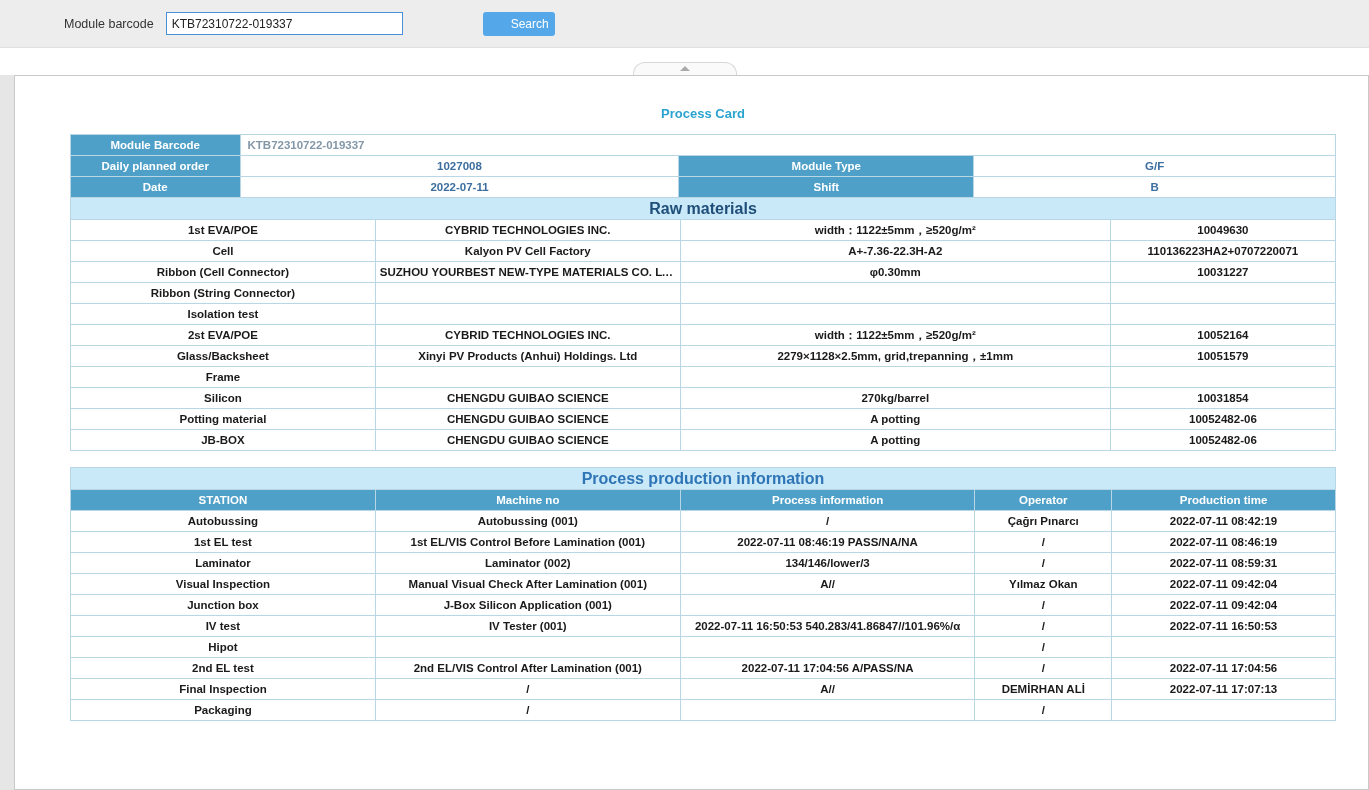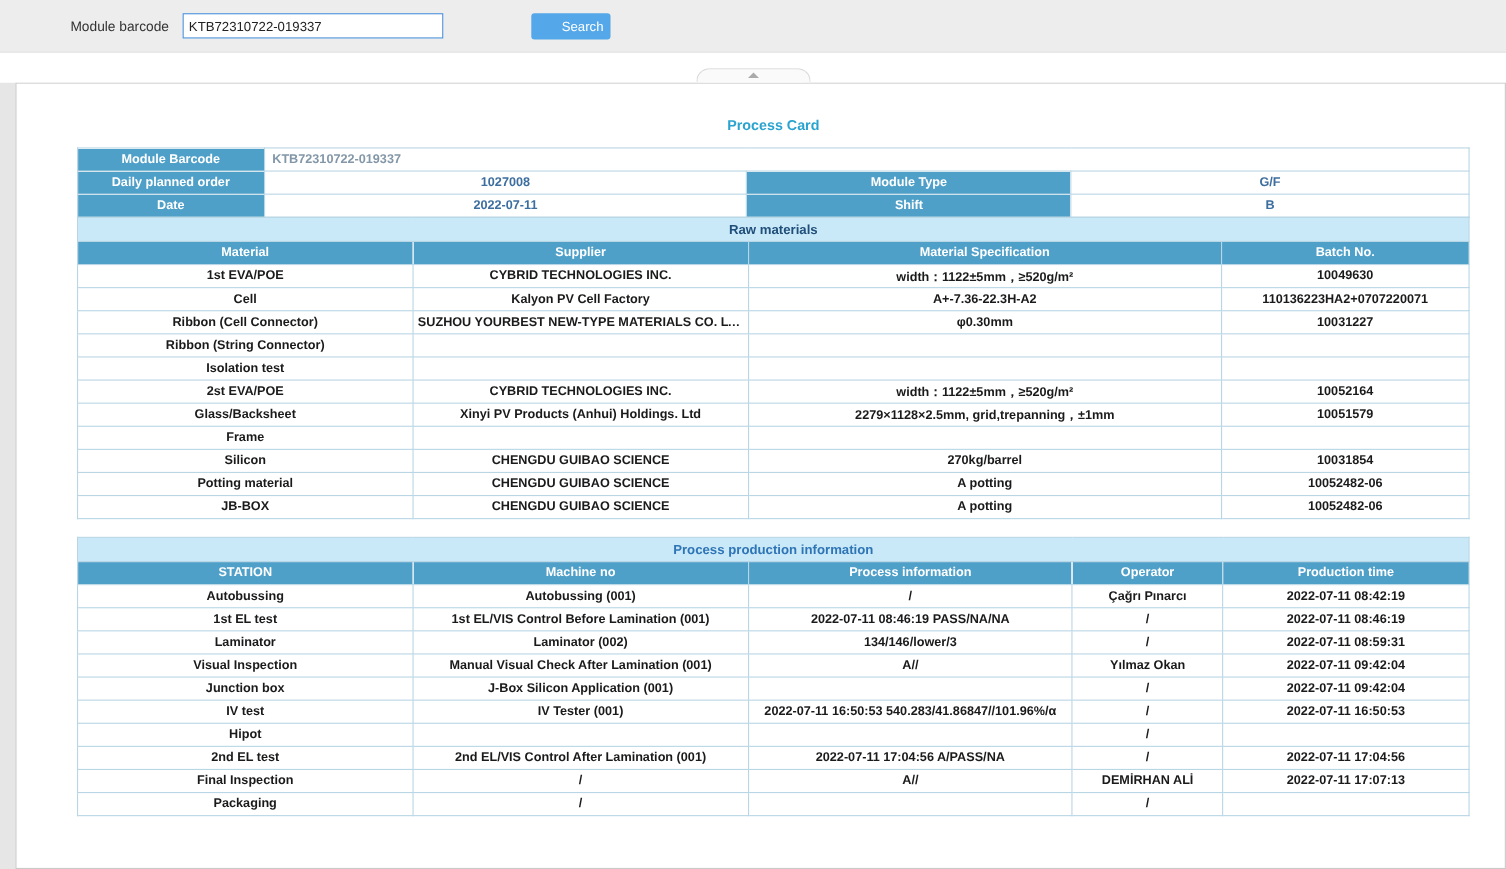--- a/index.html
+++ b/index.html
@@ -55,21 +55,21 @@
     margin:22px 0 13px 0;
   }
 
   table { width:100%; border-collapse:collapse; table-layout:fixed; }
   td, th {
     border:1px solid #b9d6e5; height:21px; padding:1px 4px;
     font-size:11.5px; font-weight:bold; text-align:center; color:#1a1a1a;
     overflow:hidden; white-space:nowrap; text-overflow:ellipsis;
   }
   .hdr { background:#4fa0c8; color:#ffffff; }
-  .section-bar { background:#c9e8f8; height:22px; font-size:12px; }
+  .section-bar { background:#c9e8f8; height:22px; font-size:16px; }
   .section-raw { color:#1f4e79; }
   .section-proc { color:#2e75b6; }
   .info-val { color:#3c6e9f; }
   .barcode-val { color:#8397a8; text-align:left; padding-left:7px; }
   .spacer { height:16px; }
 </style>
 </head>
 <body>
 
 <div class="screen">
@@ -122,26 +122,20 @@
         <colgroup>
           <col style="width:24.1%">
             <col style="width:24.1%">
             <col style="width:34.0%">
             <col style="width:17.8%">
         </colgroup>
         <thead>
           <tr>
             <th class="section-bar section-raw" colspan="4">Raw materials</th>
           </tr>
-          <tr id="mat-head-row">
-              <th class="hdr">Material</th>
-              <th class="hdr">Supplier</th>
-              <th class="hdr">Material Specification</th>
-              <th class="hdr">Batch No.</th>
-            </tr>
         </thead>
         <tbody id="mat-body">
             <tr>
               <td>1st EVA/POE</td>
               <td>CYBRID TECHNOLOGIES INC.</td>
               <td>width：1122±5mm，≥520g/m²</td>
               <td>10049630</td>
             </tr>
             <tr>
               <td>Cell</td>

